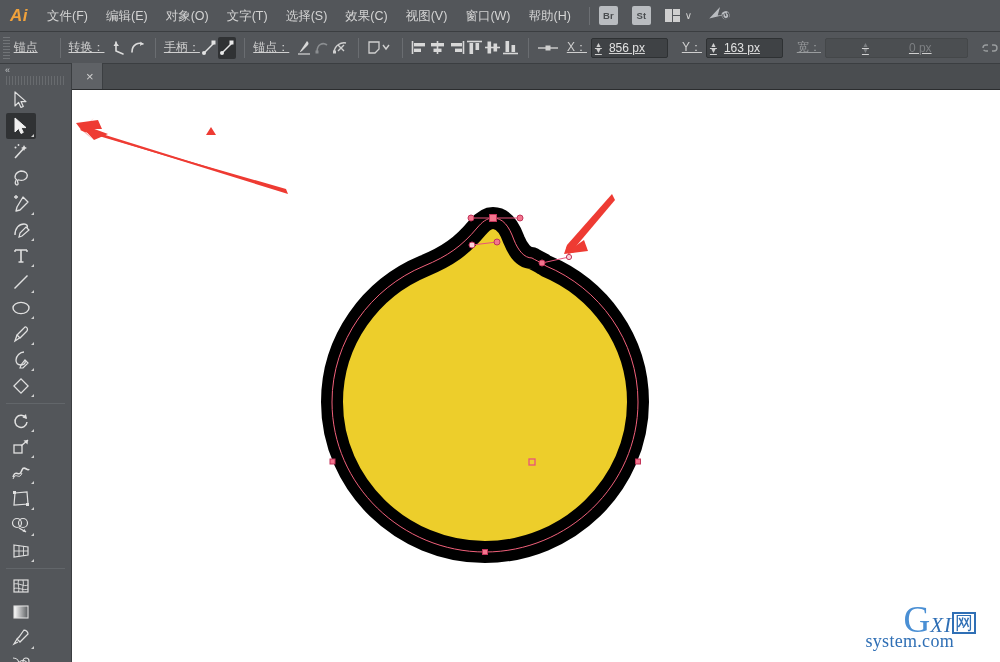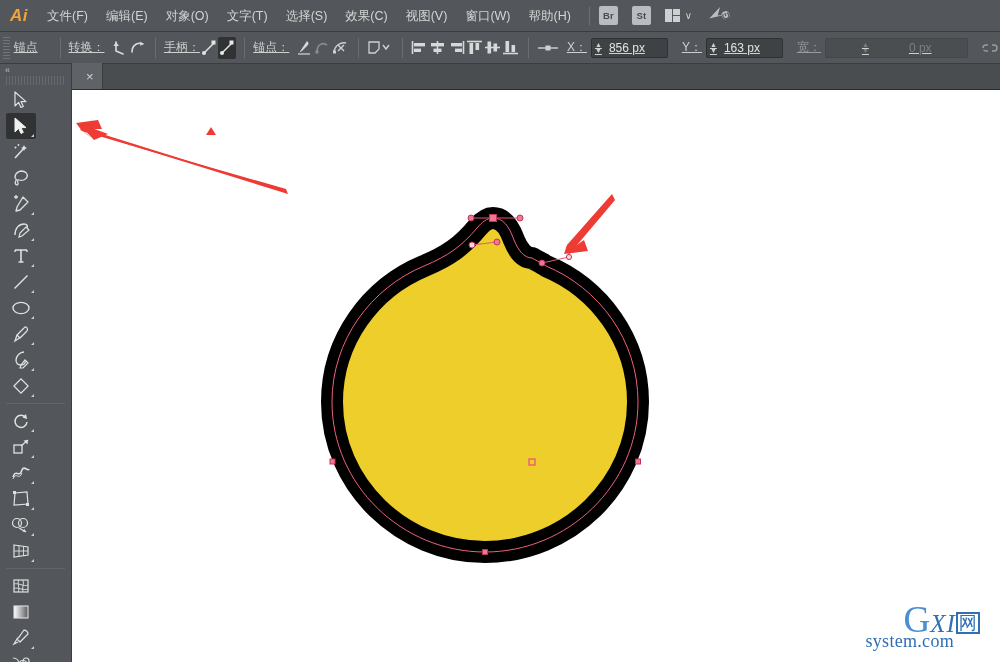--- a/index.html
+++ b/index.html
@@ -106,21 +106,21 @@
   .canvas {
     position: absolute; left: 72px; top: 90px; width: 928px; height: 572px;
     background: #ffffff; overflow: hidden;
   }
   .wm {
     position: absolute; right: 8px; bottom: 6px;
     font-family: "Liberation Serif", serif; color: #3f7fc1; user-select: none;
     line-height: 1;
   }
   .wm .g { font-size: 37px; color: #4a8fd4; }
-  .wm .xi { font-size: 25px; color: #2f6fb5; font-style: italic; letter-spacing: 1px; }
+  .wm .xi { font-size: 21px; color: #2f6fb5; font-style: italic; letter-spacing: 1px; }
   .wm .cn {
     display: inline-block; border: 2px solid #2f6fb5; color: #2f6fb5;
     font-size: 18px; padding: 0 1px; vertical-align: 3px;
   }
   .wm .sub { font-size: 18px; color: #2f6fb5; letter-spacing: .3px; position: relative; top: -6px; left: -38px; }
 </style>
 </head>
 <body>
 
 <div id="app">

